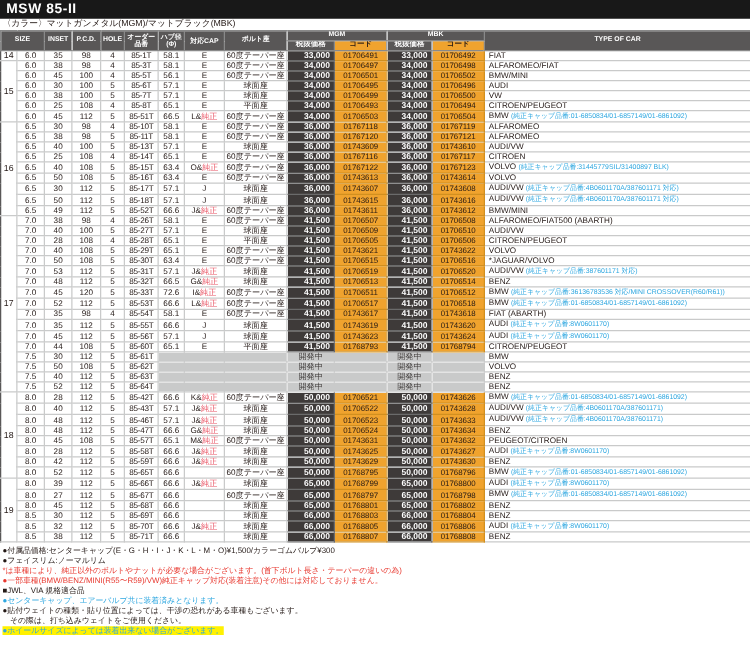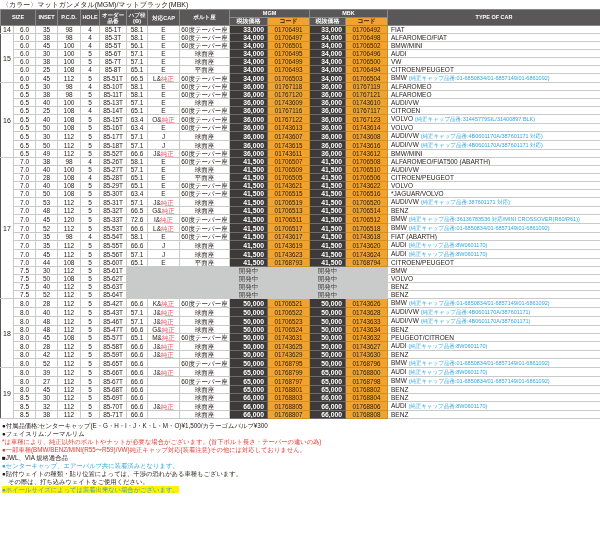--- a/index.html
+++ b/index.html
@@ -28,20 +28,21 @@
   .footer .red{color:#E8382F;}
   .footer .blue{color:#2EA7E0;}
   .footer .indent{padding-left:6px;}
   .footer .highlight span{background:#FFF100;color:#2EA7E0;}
   table{border:1px solid #595757;}
 </style>
 </head>
 <body>
 
 <div class="sheet">
+  <div class="title-bar">MSW 85-II</div>
   <div class="subtitle">〈カラー〉マットガンメタル(MGM)/マットブラック(MBK)</div>
 
   <table>
     <colgroup>
       <col style="width:13px">
         <col style="width:22px">
         <col style="width:22px">
         <col style="width:23px">
       <col style="width:19px">
         <col style="width:27px">

